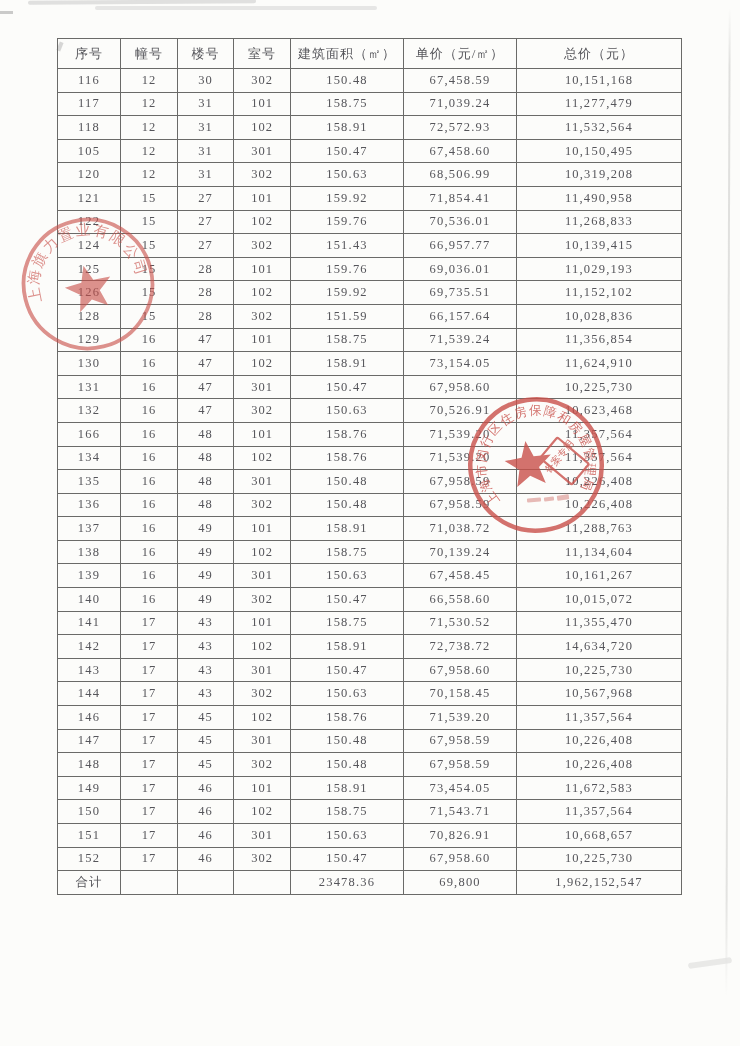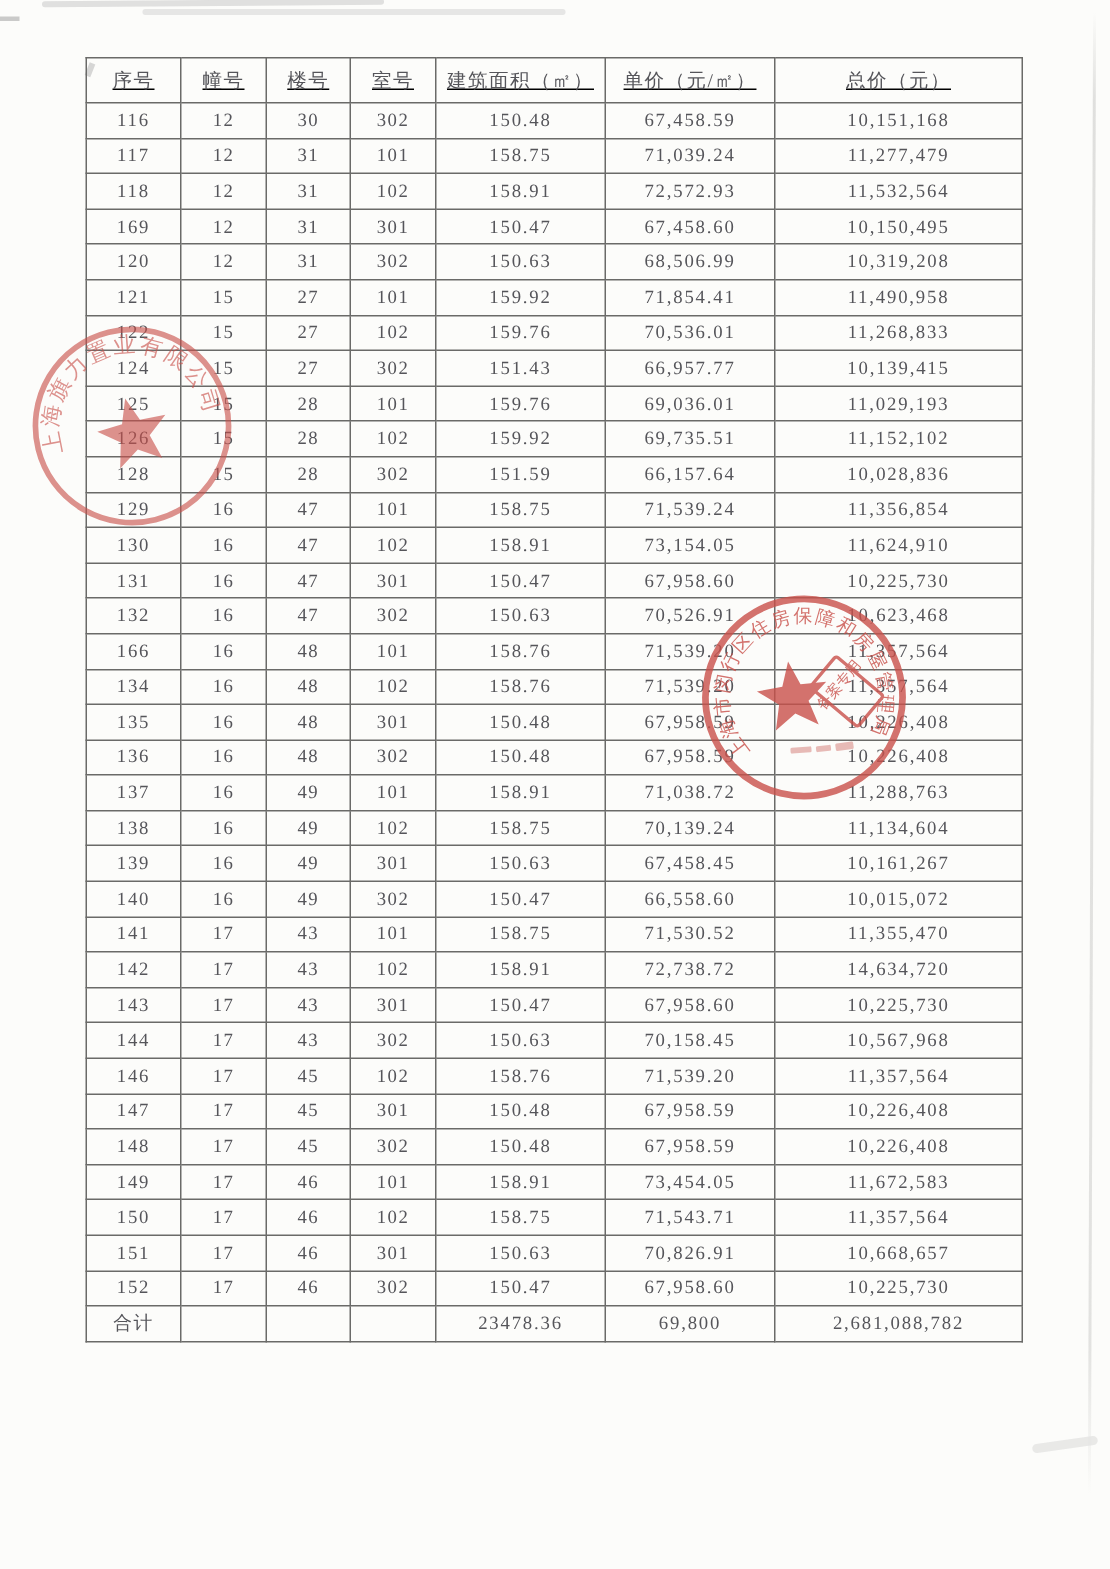--- a/index.html
+++ b/index.html
@@ -24,21 +24,21 @@
   col.c0{width:63px}col.c1{width:57px}col.c2{width:56px}col.c3{width:57px}
   col.c4{width:113px}col.c5{width:113px}col.c6{width:165px}
   th,td{
     border:1px solid #6a6a68;
     text-align:center;vertical-align:middle;
     font-weight:normal;
     color:#55555a;
     padding:0;
     overflow:hidden;white-space:nowrap;
   }
-  thead tr{height:30px;text-decoration:underline;}
+  thead tr{height:30px;}
   tbody tr{height:23.6px;}
   th{font-size:13px;letter-spacing:1px;}
   td{font-size:12.5px;letter-spacing:1px;}
   td.num{letter-spacing:1.2px;}
 
   
   .stamp{position:absolute;pointer-events:none;}
   .stamp-left{left:17px;top:213px;width:142px;height:142px;opacity:.62;transform:rotate(-14deg);}
   .stamp-right{left:464px;top:393px;width:144px;height:144px;opacity:.8;transform:rotate(-8deg);}
   .stamp svg{width:100%;height:100%;display:block;}
@@ -101,21 +101,21 @@
         <tr>
           <td class="num">118</td>
           <td>12</td>
           <td>31</td>
           <td>102</td>
           <td class="num">158.91</td>
           <td class="num">72,572.93</td>
           <td class="num">11,532,564</td>
         </tr>
         <tr>
-          <td class="num">169</td>
+          <td class="num">105</td>
           <td>12</td>
           <td>31</td>
           <td>301</td>
           <td class="num">150.47</td>
           <td class="num">67,458.60</td>
           <td class="num">10,150,495</td>
         </tr>
         <tr>
           <td class="num">120</td>
           <td>12</td>
@@ -386,21 +386,21 @@
           <td class="num">67,958.60</td>
           <td class="num">10,225,730</td>
         </tr>
         <tr>
           <td>合计</td>
           <td></td>
           <td></td>
           <td></td>
           <td class="num">23478.36</td>
           <td class="num">69,800</td>
-          <td class="num">2,681,088,782</td>
+          <td class="num">1,962,152,547</td>
         </tr>
       </tbody>
   </table>
 </div>
 
 <div class="stamp stamp-left">
   <svg viewBox="0 0 150 150">
     <circle cx="75" cy="75" r="68" fill="none" stroke="#c9504a" stroke-width="4"></circle>
     <path id="arcL" d="M 27.9,97 A 52,52 0 1 1 122.1,97" fill="none"></path>
     <text font-size="15.5" fill="#c9504a" letter-spacing="2" font-family="Liberation Serif, DejaVu Serif, serif">

